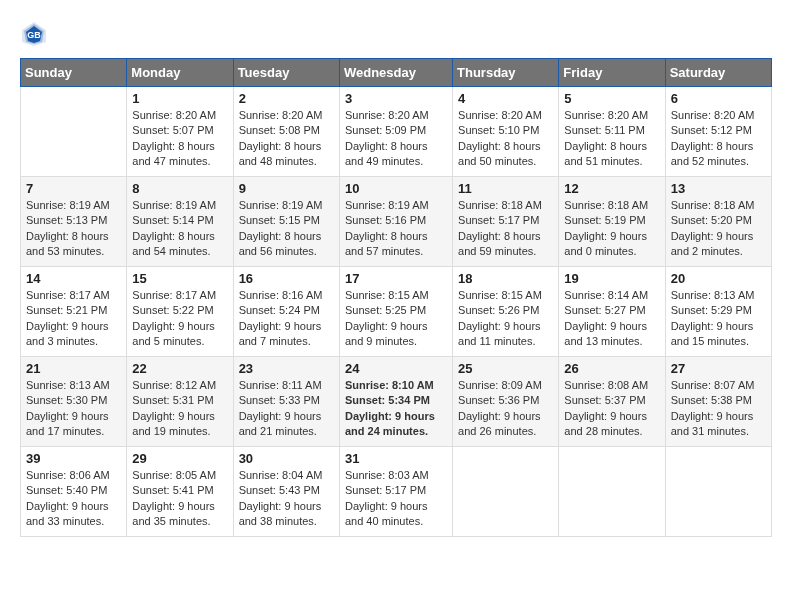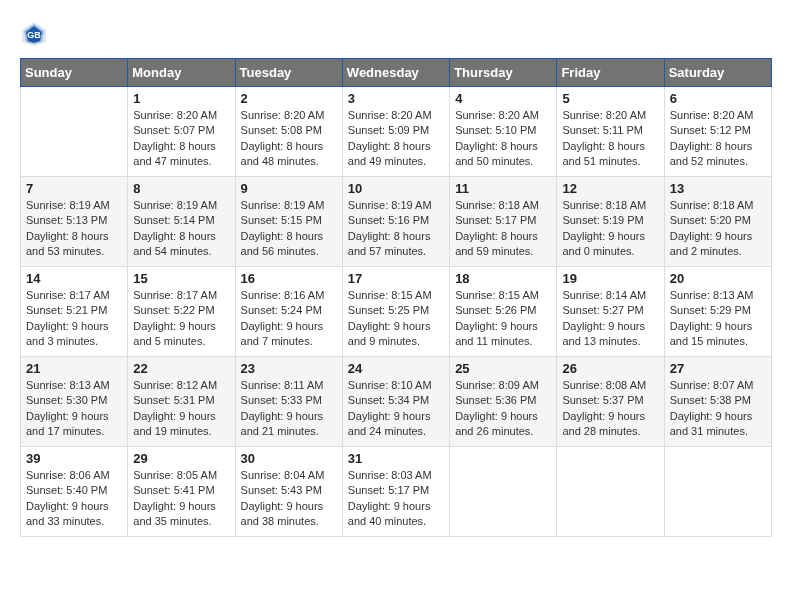--- a/index.html
+++ b/index.html
@@ -276,21 +276,21 @@
         </td>
         <td>
           <span class="day-number">23</span>
           <div class="day-info" style="white-space: pre-line;">Sunrise: 8:11 AM
 Sunset: 5:33 PM
 Daylight: 9 hours
 and 21 minutes.</div>
         </td>
         <td>
           <span class="day-number">24</span>
-          <div class="day-info" style="white-space: pre-line;">Sunrise: 8:10 AM
+          <div class="day-info" style="white-space: pre-line; font-weight: bold;">Sunrise: 8:10 AM
 Sunset: 5:34 PM
 Daylight: 9 hours
 and 24 minutes.</div>
         </td>
         <td>
           <span class="day-number">25</span>
           <div class="day-info" style="white-space: pre-line;">Sunrise: 8:09 AM
 Sunset: 5:36 PM
 Daylight: 9 hours
 and 26 minutes.</div>

